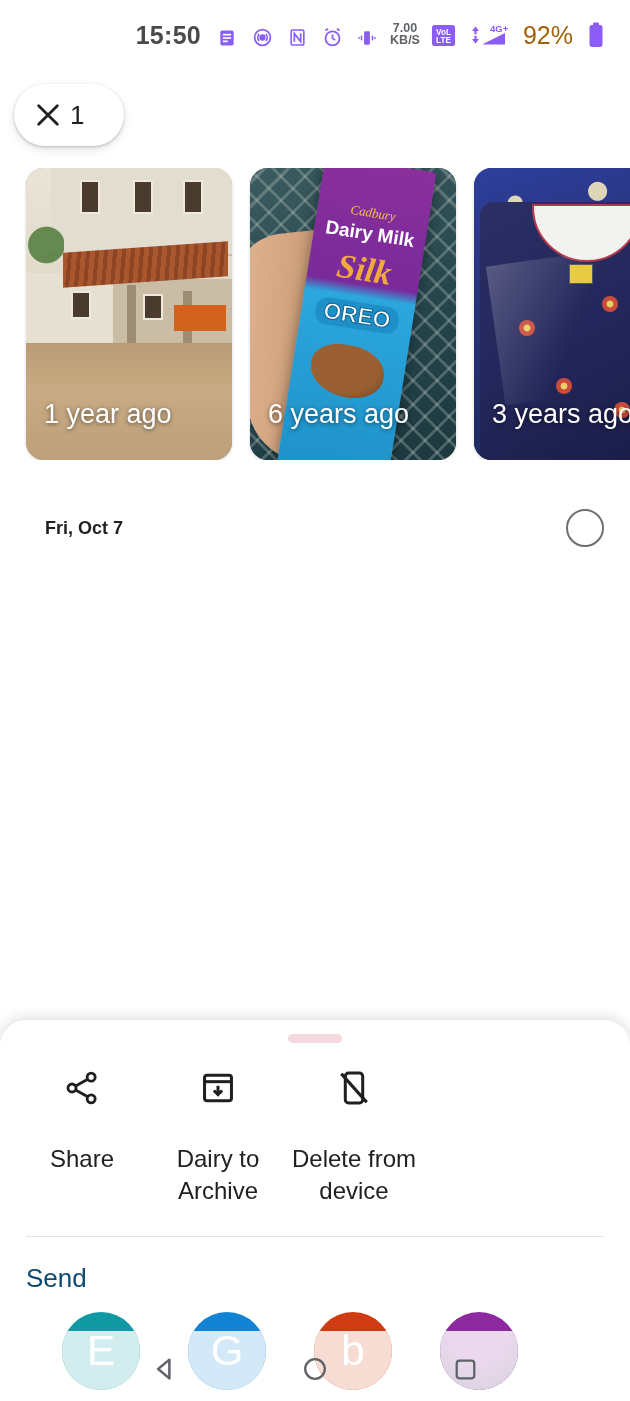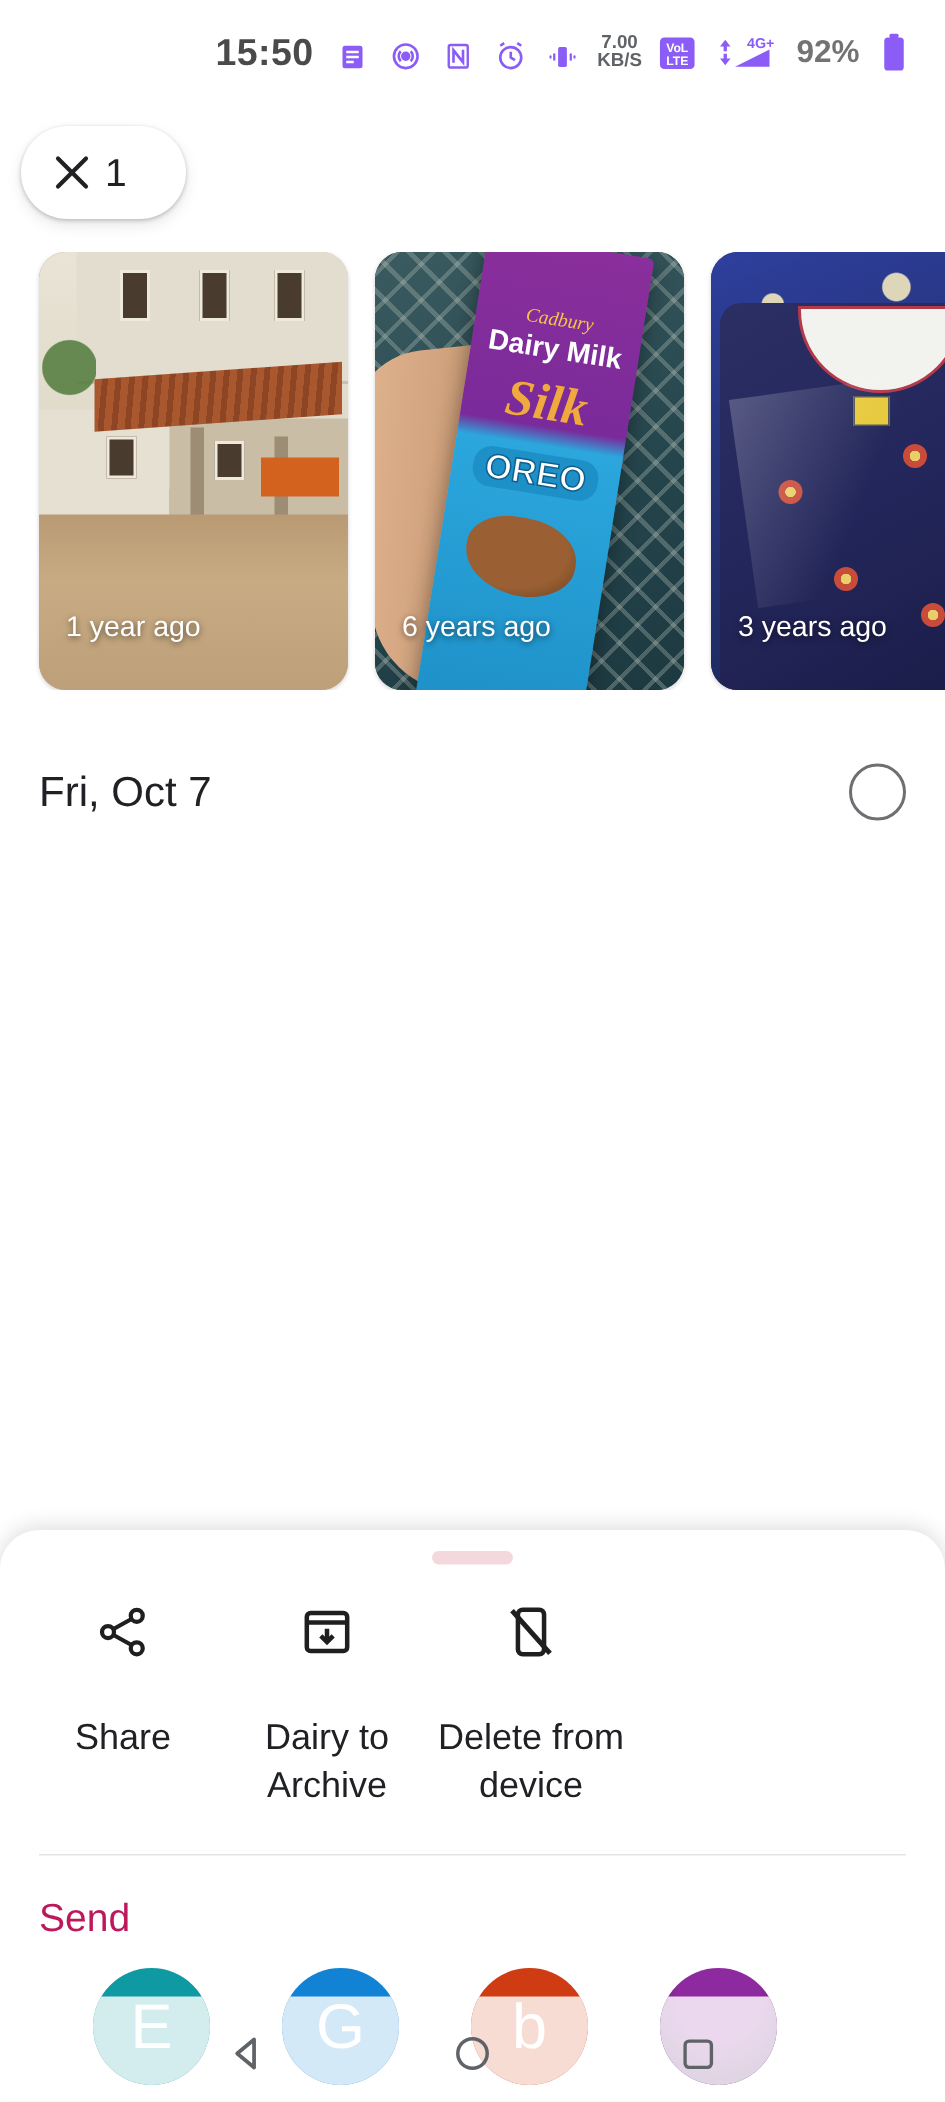--- a/index.html
+++ b/index.html
@@ -20,21 +20,21 @@
     justify-content:flex-end;
     padding-right:22px;
     gap:11px;
     color:#5f6368;
     margin-left:28px;
   }
   .sb-time{ font-size:25px; font-weight:600; color:#4a4a4a; letter-spacing:.3px; margin-right:3px;}
   .sb-ico{ width:24px; height:26px; display:flex; align-items:flex-end; justify-content:center; color:#8b5cf6;}
   .sb-ico svg{ display:block; }
   .sb-net{ display:flex; flex-direction:column; align-items:center; line-height:0.95; font-size:12.5px; font-weight:700; color:#5f6368;}
-  .sb-batt-txt{ font-size:21px; font-weight:700; color:#737373; margin-left:4px;}
+  .sb-batt-txt{ font-size:25px; font-weight:400; color:#a16207; margin-left:4px;}
 
   
   .sel-wrap{ padding:14px 0 0 14px; }
   .sel-pill{
     width:110px; height:62px;
     background:#fff;
     border-radius:32px;
     box-shadow:0 1px 3px rgba(0,0,0,.22), 0 4px 10px rgba(0,0,0,.10);
     display:flex; align-items:center; gap:6px;
     padding-left:18px;
@@ -56,21 +56,21 @@
     width:206px; height:292px;
     border-radius:18px;
     overflow:hidden;
     position:relative;
     box-shadow:0 1px 3px rgba(0,0,0,.18);
   }
   .mem-label{
     position:absolute;
     left:18px; bottom:30px;
     color:#fff;
-    font-size:19px;
+    font-size:27px;
     font-weight:500;
     text-shadow:0 1px 4px rgba(0,0,0,.55);
     white-space:nowrap;
   }
 
   
   .c1{ background:#b99a74; }
   .c1 .sky{ position:absolute; inset:0 0 46% 0; background:linear-gradient(180deg,#e9e4d6 0%,#ddd6c4 100%); }
   .c1 .upperwall{ position:absolute; left:12%; top:0; right:0; height:30%; background:#e2ddcf; border-bottom:2px solid #c9c0ab;}
   .c1 .win{ position:absolute; width:20px; height:34px; background:#4a3b2f; border:2px solid #efe9dc;}
@@ -147,21 +147,21 @@
     background:linear-gradient(120deg, rgba(255,255,255,.22) 0%, rgba(255,255,255,0) 55%);
     transform:rotate(-8deg);}
 
   
   .date-row{
     margin-top:44px;
     padding:0 26px;
     display:flex; align-items:center; justify-content:space-between;
     height:48px;
   }
-  .date-text{ font-size:28px; color:#202124; font-weight:400;}
+  .date-text{ font-size:18px; color:#202124; font-weight:700;margin-left:19px;}
   .date-check{
     width:38px; height:38px; border-radius:50%;
     border:2.6px solid #6d6f72; background:transparent;
   }
 
   
   .sheet{
     position:absolute;
     left:0; right:0; bottom:0;
     background:#fff;
@@ -197,21 +197,21 @@
   .act-label{
     font-size:24px; color:#202124; text-align:center; line-height:1.32;
     white-space:pre-line;
   }
   .divider{
     margin:22px 26px 0 26px;
     height:1px; background:#e4e4e4;
   }
   .send-title{
     padding:26px 0 0 26px;
-    font-size:26px; font-weight:500; color:#be185d;
+    font-size:26px; font-weight:500; color:#0c4a6e;
   }
   .avatars{
     display:flex; gap:48px;
     padding:18px 0 0 62px;
   }
   .avatar{
     width:78px; height:78px; border-radius:50%;
     position:relative; overflow:hidden;
     display:flex; align-items:center; justify-content:center;
     flex:none;

